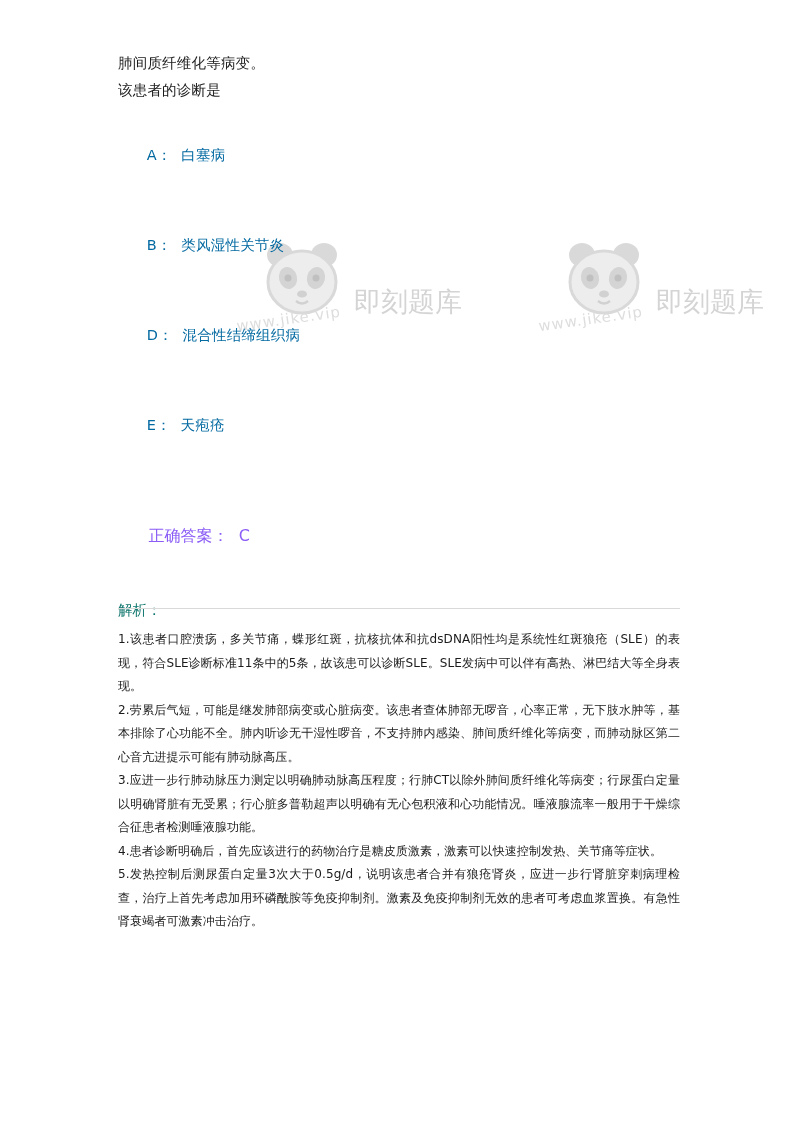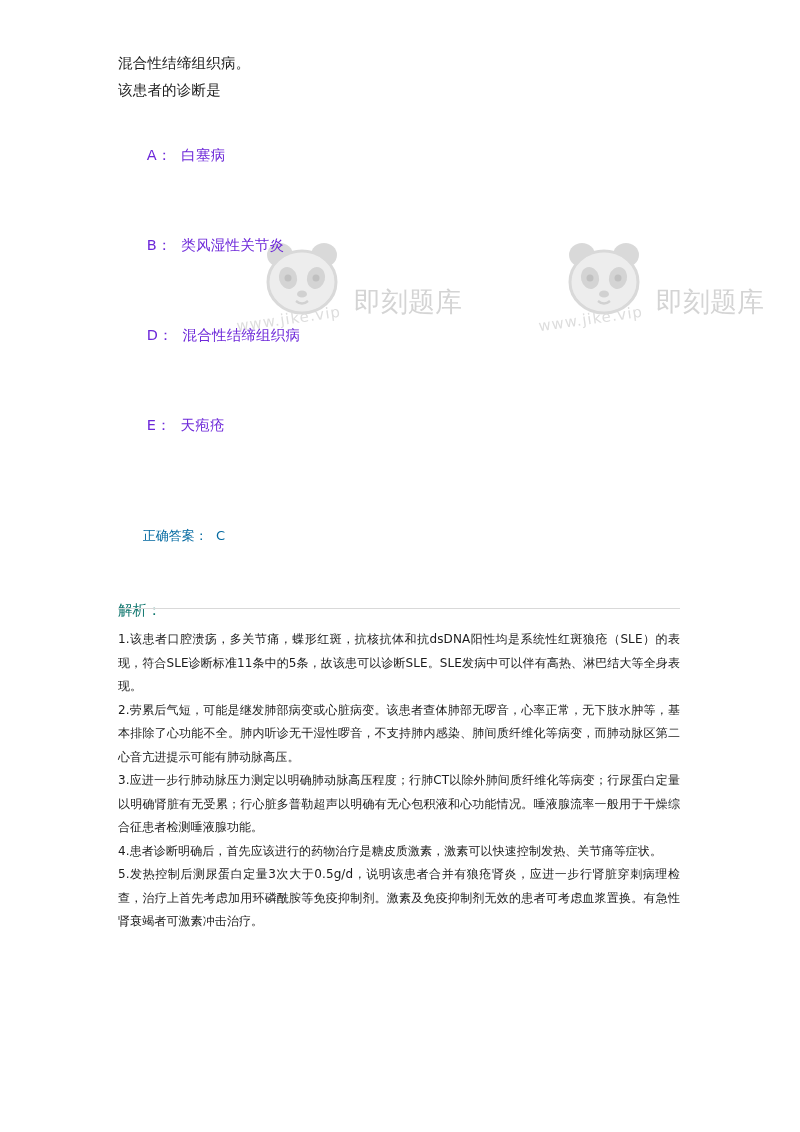--- a/index.html
+++ b/index.html
@@ -24,29 +24,29 @@
     width: 562px;
   }
   .q-line {
     font-size: 14.5px;
     color: #1b1b1b;
     line-height: 27px;
     letter-spacing: 0.2px;
   }
   .option {
     font-size: 14.5px;
-    color: #6d28d9;
+    color: #0369a1;
     line-height: 30px;
     letter-spacing: 0.2px;
     white-space: pre;
   }
   .answer {
     margin-top: 24px;
-    font-size: 13px;
-    color: #0369a1;
+    font-size: 16px;
+    color: #8b5cf6;
     line-height: 28px;
     white-space: pre;
   }
   .analysis-title {
     margin-top: 19px;
     font-size: 14.5px;
     color: #0f766e;
     line-height: 26px;
   }
   .analysis-body {
@@ -130,21 +130,21 @@
       <circle cx="30" cy="40" r="3.5" fill="#bdbdbd"></circle>
       <circle cx="58" cy="40" r="3.5" fill="#bdbdbd"></circle>
       <ellipse cx="44" cy="56" rx="5" ry="3.6" fill="#cfcfcf"></ellipse>
       <path d="M38 63 Q44 68 50 63" stroke="#cfcfcf" stroke-width="2.4" fill="none"></path>
     </svg>
     <div class="wm-title" style="left:96px; top:18px;">即刻题库</div>
     <div class="wm-sub" style="left:-22px; top:72px;">www.jike.vip</div>
   </div>
 
   <div class="content">
-    <div class="q-line">混合性结缔组织病。</div>
+    <div class="q-line">肺间质纤维化等病变。</div>
     <div class="q-line">该患者的诊断是</div>
 
     <div style="height:6px"></div>
 
     <div class="option">
       <span>A：</span><span>  </span><span>白塞病</span>
     </div>
     <div class="option">
       <span>B：</span><span>  </span><span>类风湿性关节炎</span>
     </div>

